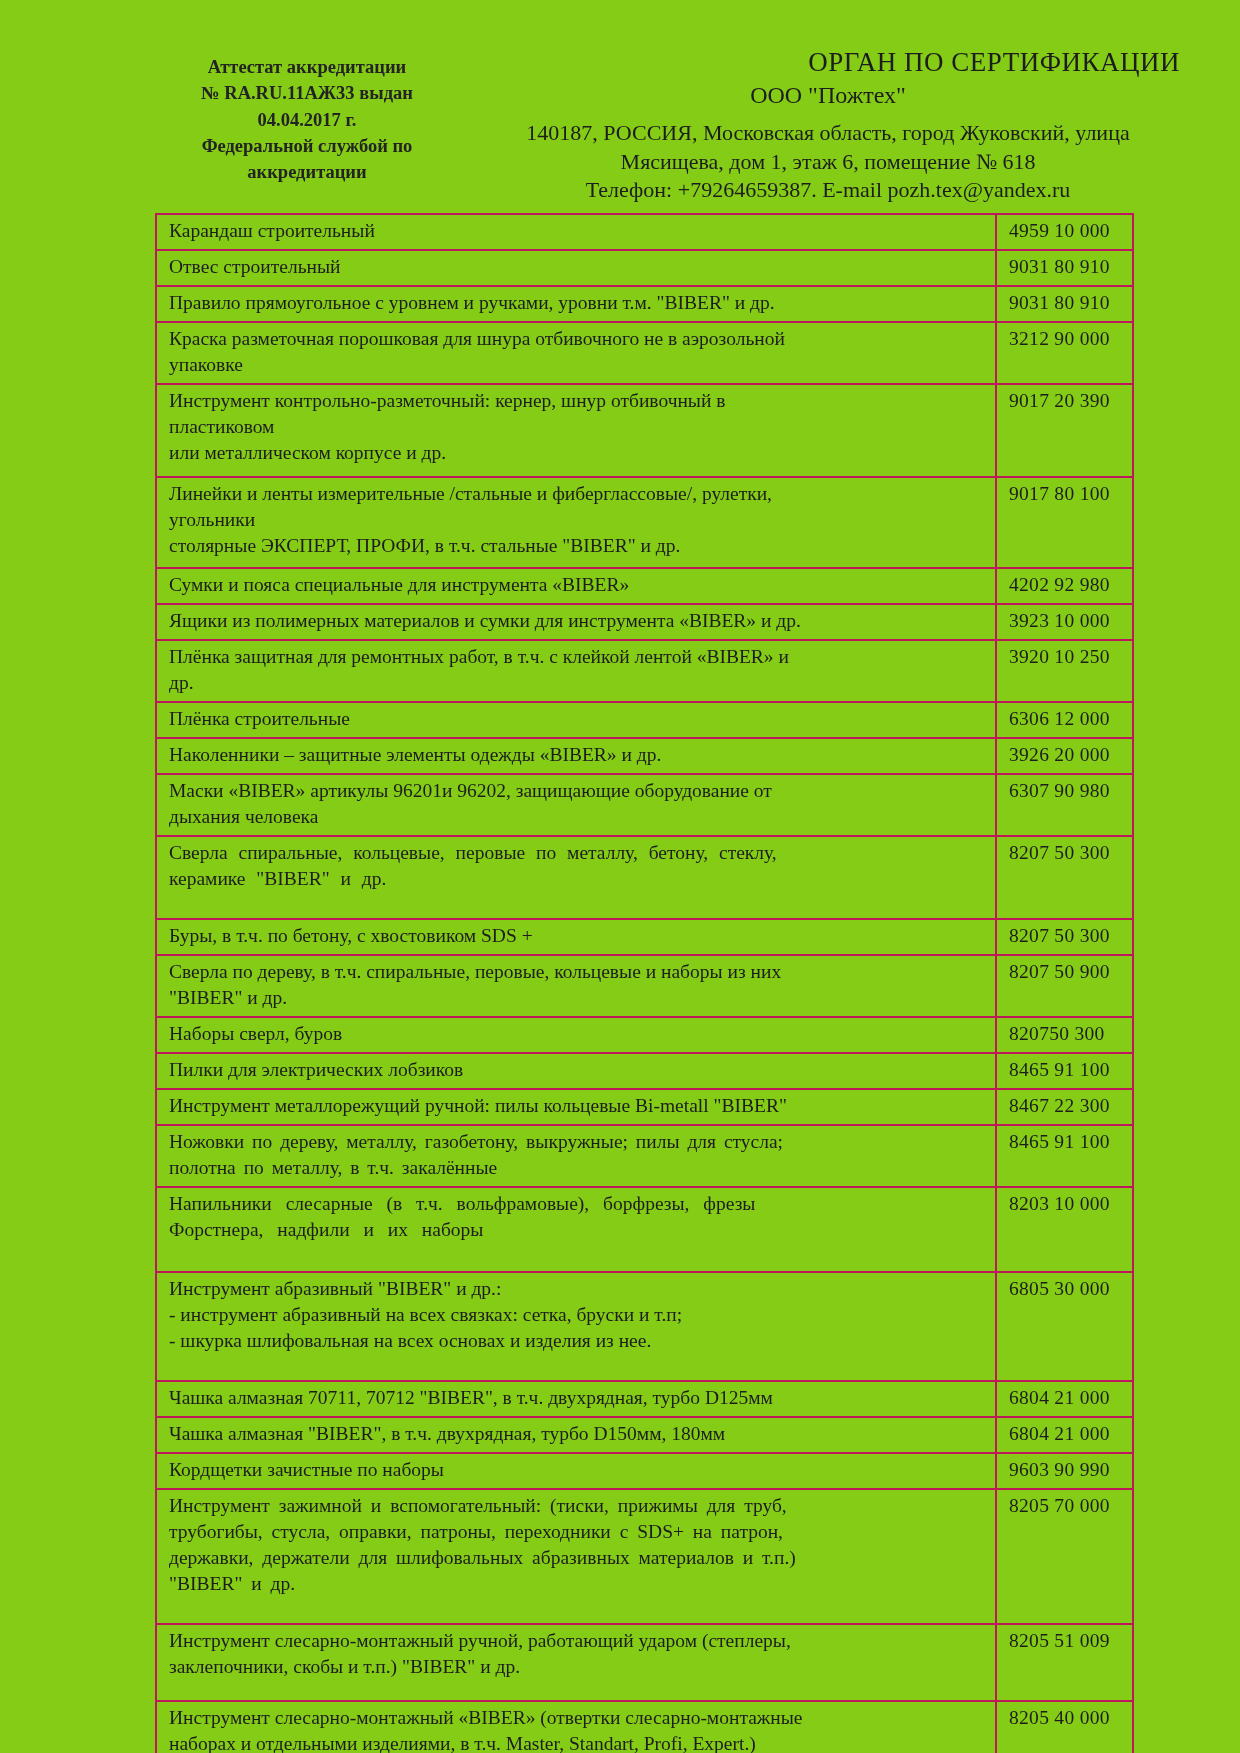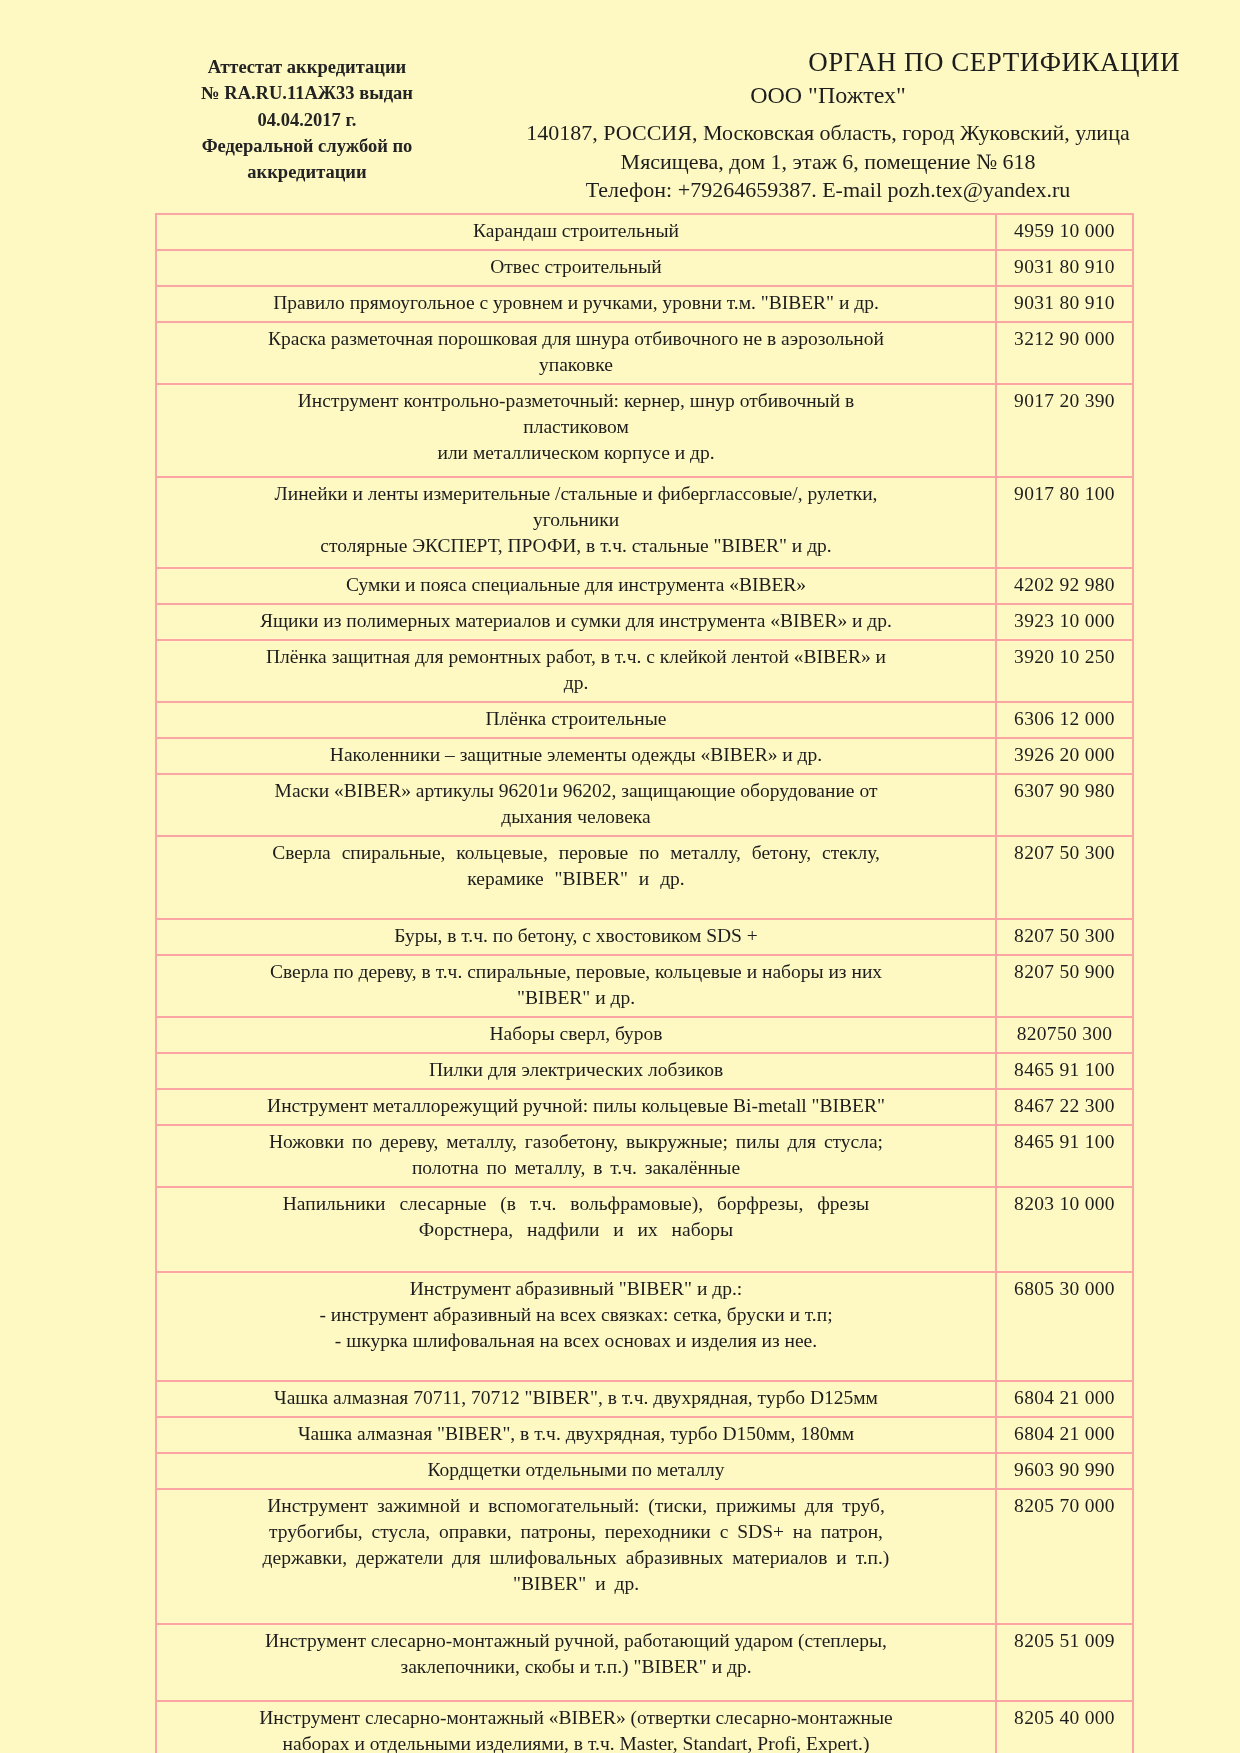--- a/index.html
+++ b/index.html
@@ -5,21 +5,21 @@
   html, body {
     margin: 0;
     padding: 0;
     background: #e8e8e8;
   }
   .page {
     position: relative;
     width: 1240px;
     height: 1753px;
     margin: 0 auto;
-    background: #fef9c3;
+    background: #84cc16;
     font-family: "Liberation Serif", "DejaVu Serif", serif;
     color: #1d1d1d;
     overflow: hidden;
   }
   .header {
     display: flex;
     padding: 46px 60px 0 178px;
     align-items: flex-start;
   }
   .accred {
@@ -53,25 +53,24 @@
     line-height: 1.3;
   }
   table.items {
     border-collapse: collapse;
     table-layout: fixed;
     width: 973px;
     margin: 8px 0 0 155px;
     font-size: 19.5px;
   }
   table.items td {
-    border: 2px solid #fca5a5;
+    border: 2px solid #be185d;
     vertical-align: top;
     padding: 3px 12px 5px 12px;
     line-height: 26px;
-    text-align: center;
   }
   td.desc {
     width: 814px;
     white-space: pre-line;
   }
   td.code {
     width: 111px;
     white-space: nowrap;
     padding-left: 13px;
     letter-spacing: 0.3px;
@@ -216,21 +215,21 @@
       </tr>
         <tr class="row">
         <td class="desc">Чашка алмазная 70711, 70712 "BIBER", в т.ч. двухрядная, турбо D125мм</td>
         <td class="code">6804 21 000</td>
       </tr>
         <tr class="row">
         <td class="desc">Чашка алмазная "BIBER", в т.ч. двухрядная, турбо D150мм, 180мм</td>
         <td class="code">6804 21 000</td>
       </tr>
         <tr class="row">
-        <td class="desc">Кордщетки отдельными по металлу</td>
+        <td class="desc">Кордщетки зачистные по наборы</td>
         <td class="code">9603 90 990</td>
       </tr>
         <tr class="row">
         <td class="desc">Инструмент зажимной и вспомогательный: (тиски, прижимы для труб,
 трубогибы, стусла, оправки, патроны, переходники с SDS+ на патрон,
 державки, держатели для шлифовальных абразивных материалов и т.п.)
 "BIBER" и др.</td>
         <td class="code">8205 70 000</td>
       </tr>
         <tr class="row">

